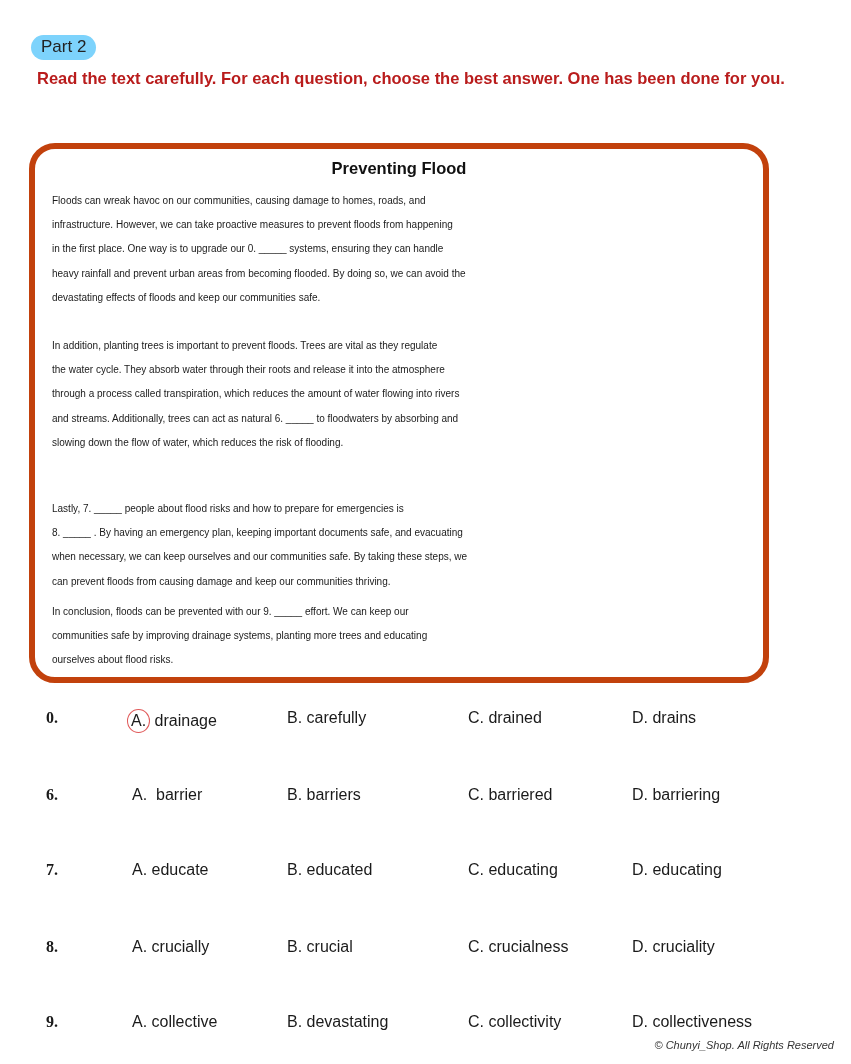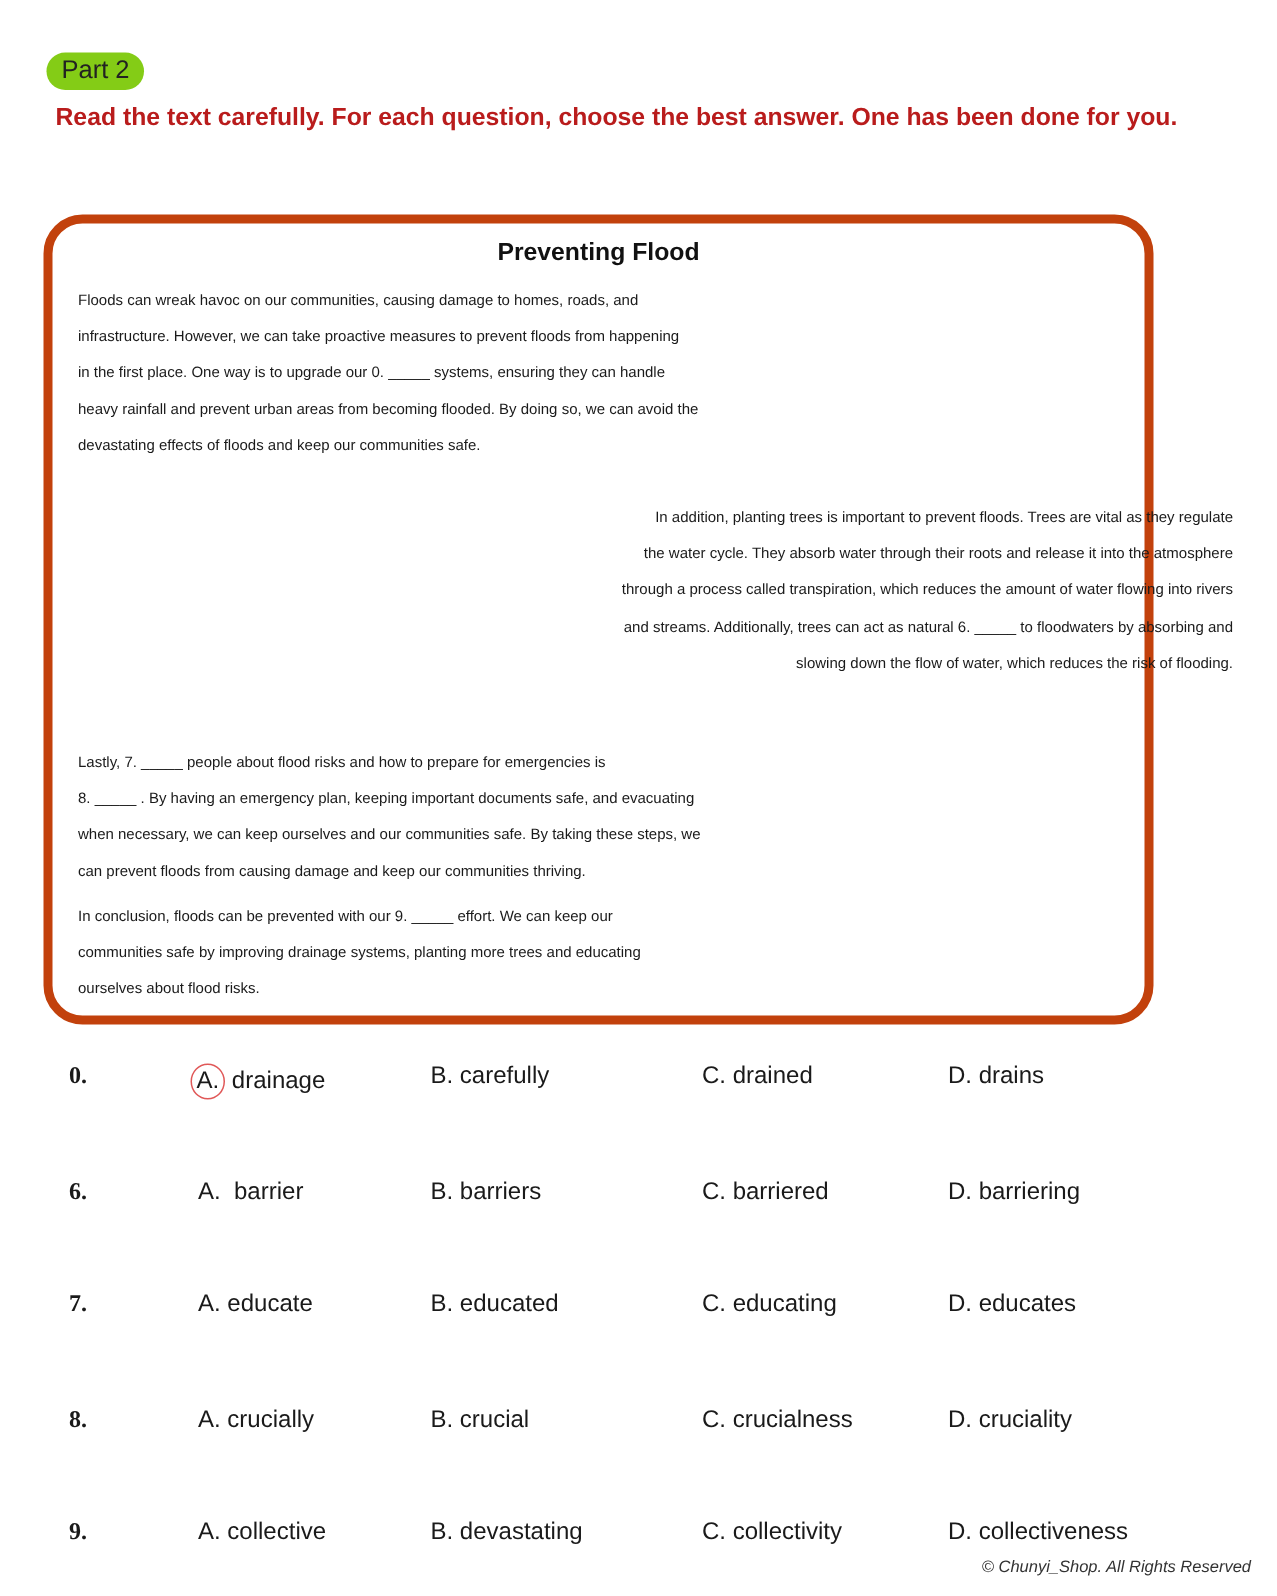--- a/index.html
+++ b/index.html
@@ -2,21 +2,21 @@
 <html><head>
 <meta charset="utf-8">
 <style>
   html, body { margin: 0; padding: 0; background: #ffffff; }
   body {
     width: 851px; height: 1064px; position: relative; overflow: hidden;
     font-family: "Liberation Sans", sans-serif; color: #1a1a1a;
   }
   .part-badge {
     position: absolute; left: 31px; top: 35px;
-    background: #84cc16; border-radius: 14px;
+    background: #7dd3fc; border-radius: 14px;
     padding: 2px 10px 3px 10px;
     font-size: 17px; color: #222;
   }
   .instructions {
     position: absolute; left: 37px; top: 66px; width: 780px;
     font-size: 16.5px; font-weight: bold; line-height: 25px; color: #b91c1c;
   }
   .passage-box {
     position: absolute; left: 29px; top: 143px; width: 740px; height: 540px;
     border: 6px solid #c2410c; border-radius: 26px; box-sizing: border-box;
@@ -24,21 +24,21 @@
   .passage-title {
     position: absolute; left: 0; right: 0; top: 10px; text-align: center;
     font-size: 16.5px; font-weight: bold; color: #111;
   }
   .para {
     position: absolute; left: 17px; width: 770px;
     font-size: 10px; line-height: 24.2px; color: #1a1a1a;
     white-space: pre-line;
   }
   .p1 { top: 40px; }
-  .p2 { top: 185px; text-align: right; }
+  .p2 { top: 185px; }
   .p3 { top: 348px; }
   .p4 { top: 451px; }
   .q-row { position: absolute; left: 0; width: 851px; height: 30px; font-size: 16px; color: #1a1a1a; }
   .q-num { position: absolute; left: 46px; font-family: "Liberation Serif", serif; font-weight: bold; font-size: 16px; }
   .opt { position: absolute; }
   .opt-a { left: 132px; }
   .opt-b { left: 287px; }
   .opt-c { left: 468px; }
   .opt-d { left: 632px; }
   .circled .letter {
@@ -91,21 +91,21 @@
   <span class="opt opt-b">B. barriers</span>
   <span class="opt opt-c">C. barriered</span>
   <span class="opt opt-d">D. barriering</span>
 </div>
 
 <div class="q-row" style="top:861px;">
   <span class="q-num">7.</span>
   <span class="opt opt-a"><span>A.</span><span style="white-space:pre"> educate</span></span>
   <span class="opt opt-b">B. educated</span>
   <span class="opt opt-c">C. educating</span>
-  <span class="opt opt-d">D. educates</span>
+  <span class="opt opt-d">D. educating</span>
 </div>
 
 <div class="q-row" style="top:938px;">
   <span class="q-num">8.</span>
   <span class="opt opt-a"><span>A.</span><span style="white-space:pre"> crucially</span></span>
   <span class="opt opt-b">B. crucial</span>
   <span class="opt opt-c">C. crucialness</span>
   <span class="opt opt-d">D. cruciality</span>
 </div>
 

